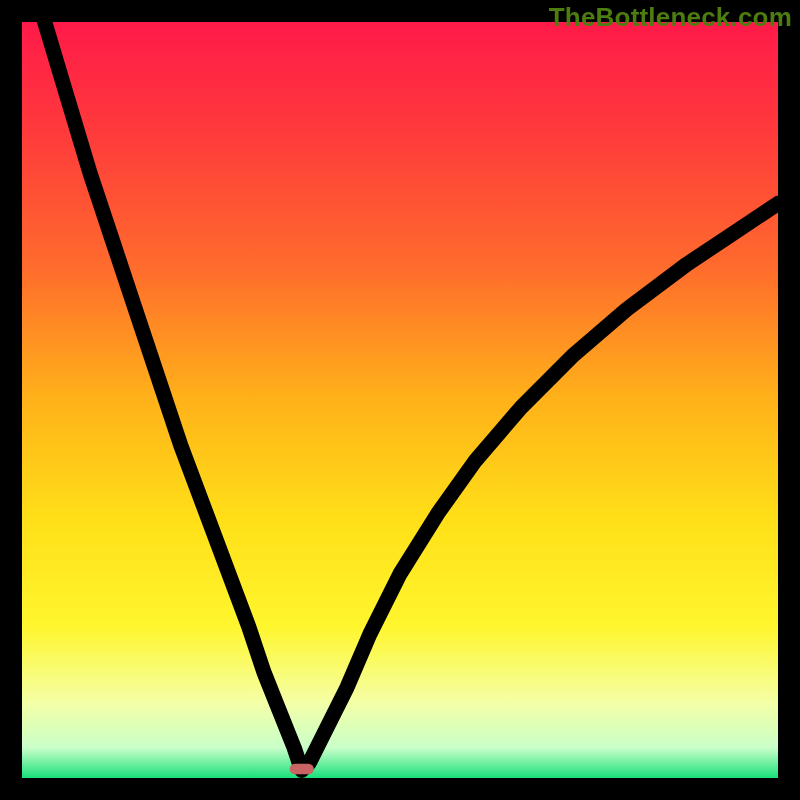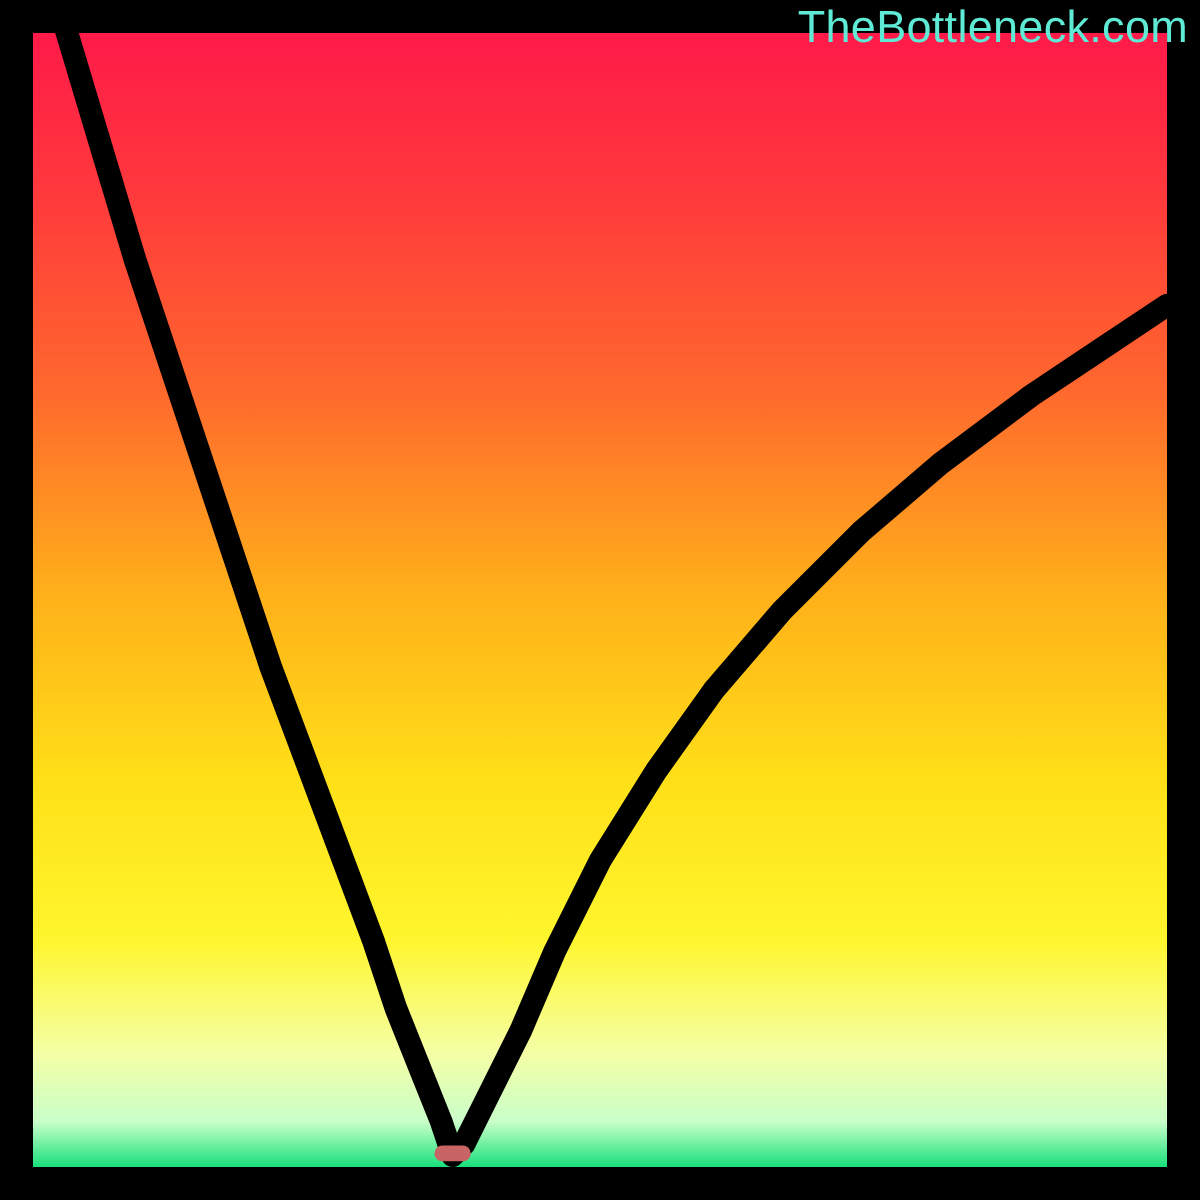--- a/index.html
+++ b/index.html
@@ -22,23 +22,23 @@
     left: 22px;
     top: 22px;
     width: 756px;
     height: 756px;
     
   }
   .watermark {
     position: absolute;
     top: 2px;
     right: 8px;
-    font-size: 30px;
-    color: #5eead4;
-    font-weight: 400;
+    font-size: 26px;
+    color: #4d7c0f;
+    font-weight: 700;
     letter-spacing: 0.2px;
   }
   svg.curve-layer {
     position: absolute;
     left: 22px;
     top: 22px;
     width: 756px;
     height: 756px;
     overflow: visible;
   }

